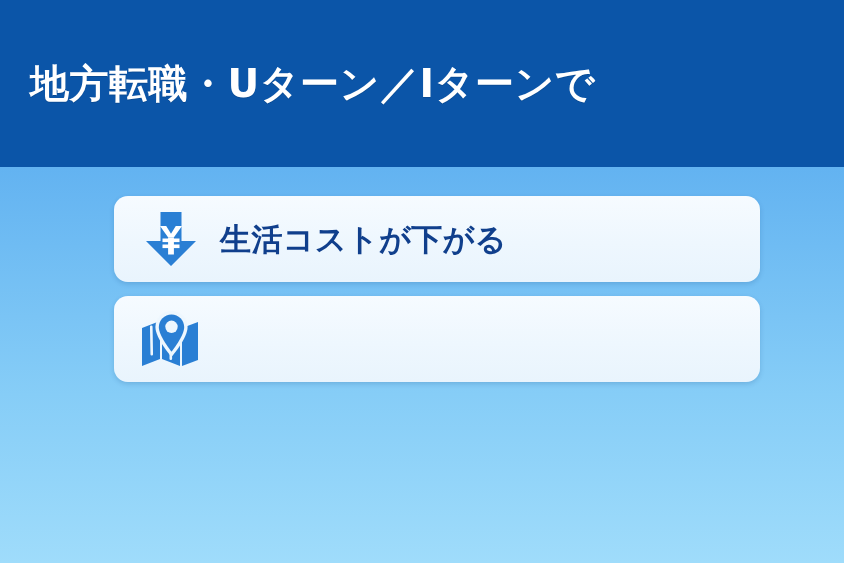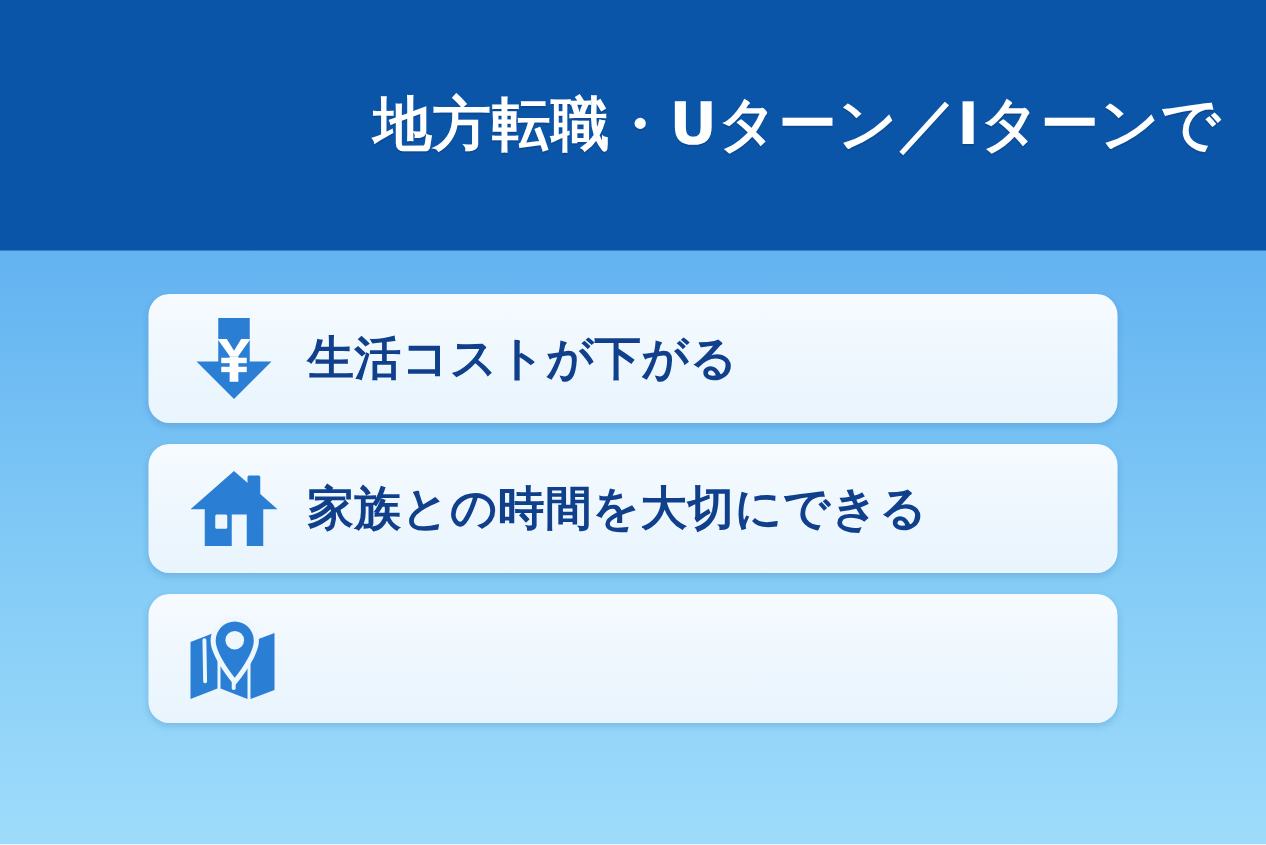--- a/index.html
+++ b/index.html
@@ -26,40 +26,40 @@
   
   .header {
     position: absolute;
     left: 0;
     top: 0;
     width: 844px;
     height: 167px;
     background: #0b55a8;
     display: flex;
     flex-direction: column;
-    align-items: flex-end;
+    align-items: flex-start;
     justify-content: center;
     box-sizing: border-box;
     padding: 0 30px;
   }
   .header-title-line {
     color: #ffffff;
     font-size: 39px;
     line-height: 50px;
     font-weight: 700;
     letter-spacing: 0.5px;
     text-align: center;
     white-space: nowrap;
     text-shadow: 0 1px 0 rgba(0,0,0,0.12);
   }
 
   
   .cards {
     position: absolute;
-    left: 99px;
+    left: 114px;
     top: 196px;
     width: 646px;
     display: flex;
     flex-direction: column;
     gap: 14px;
   }
   .card {
     position: relative;
     height: 86px;
     border-radius: 14px;
@@ -108,31 +108,20 @@
           <path d="M17.5 2 H38.5 V31 H53 L28 56 L3 31 H17.5 Z" fill="#2a7fd4"></path>
           <path d="M17 16 L25.2 27.5 H30.8 L39 16 H32.8 L28 23.8 L23.2 16 Z" fill="#ffffff"></path>
           <rect x="19.5" y="28.5" width="17" height="3.6" fill="#ffffff"></rect>
           <rect x="19.5" y="34.5" width="17" height="3.6" fill="#ffffff"></rect>
           <rect x="25.1" y="27.5" width="5.8" height="17" fill="#ffffff"></rect>
         </svg>
       </span>
       <span class="card-label">生活コストが下がる</span>
     </div>
 
-    <div class="card">
-      <span class="card-icon">
-        <svg width="60" height="56" viewBox="0 0 60 56" aria-hidden="true">
-          <rect x="39" y="6" width="8.5" height="17" rx="1" fill="#2a7fd4"></rect>
-          <path d="M30 3 L59 28.5 H49.5 V53 H10.5 V28.5 H1 Z" fill="#2a7fd4"></path>
-          <rect x="17.5" y="32" width="8" height="9.5" rx="1" fill="#eef7fe"></rect>
-          <path d="M28.5 32 H38.5 V53 H28.5 Z" fill="#eef7fe"></path>
-        </svg>
-      </span>
-      <span class="card-label">家族との時間を大切にできる</span>
-    </div>
 
     <div class="card">
       <span class="card-icon">
         <svg width="62" height="58" viewBox="0 0 62 58" aria-hidden="true">
 
           <path d="M2 18 L20 11 V49 L2 56 Z" fill="#2a7fd4"></path>
 
           <path d="M22 11 L40 18 V56 L22 49 Z" fill="#2a7fd4"></path>
 
           <path d="M42 18 L58 12 V50 L42 56 Z" fill="#2a7fd4"></path>

